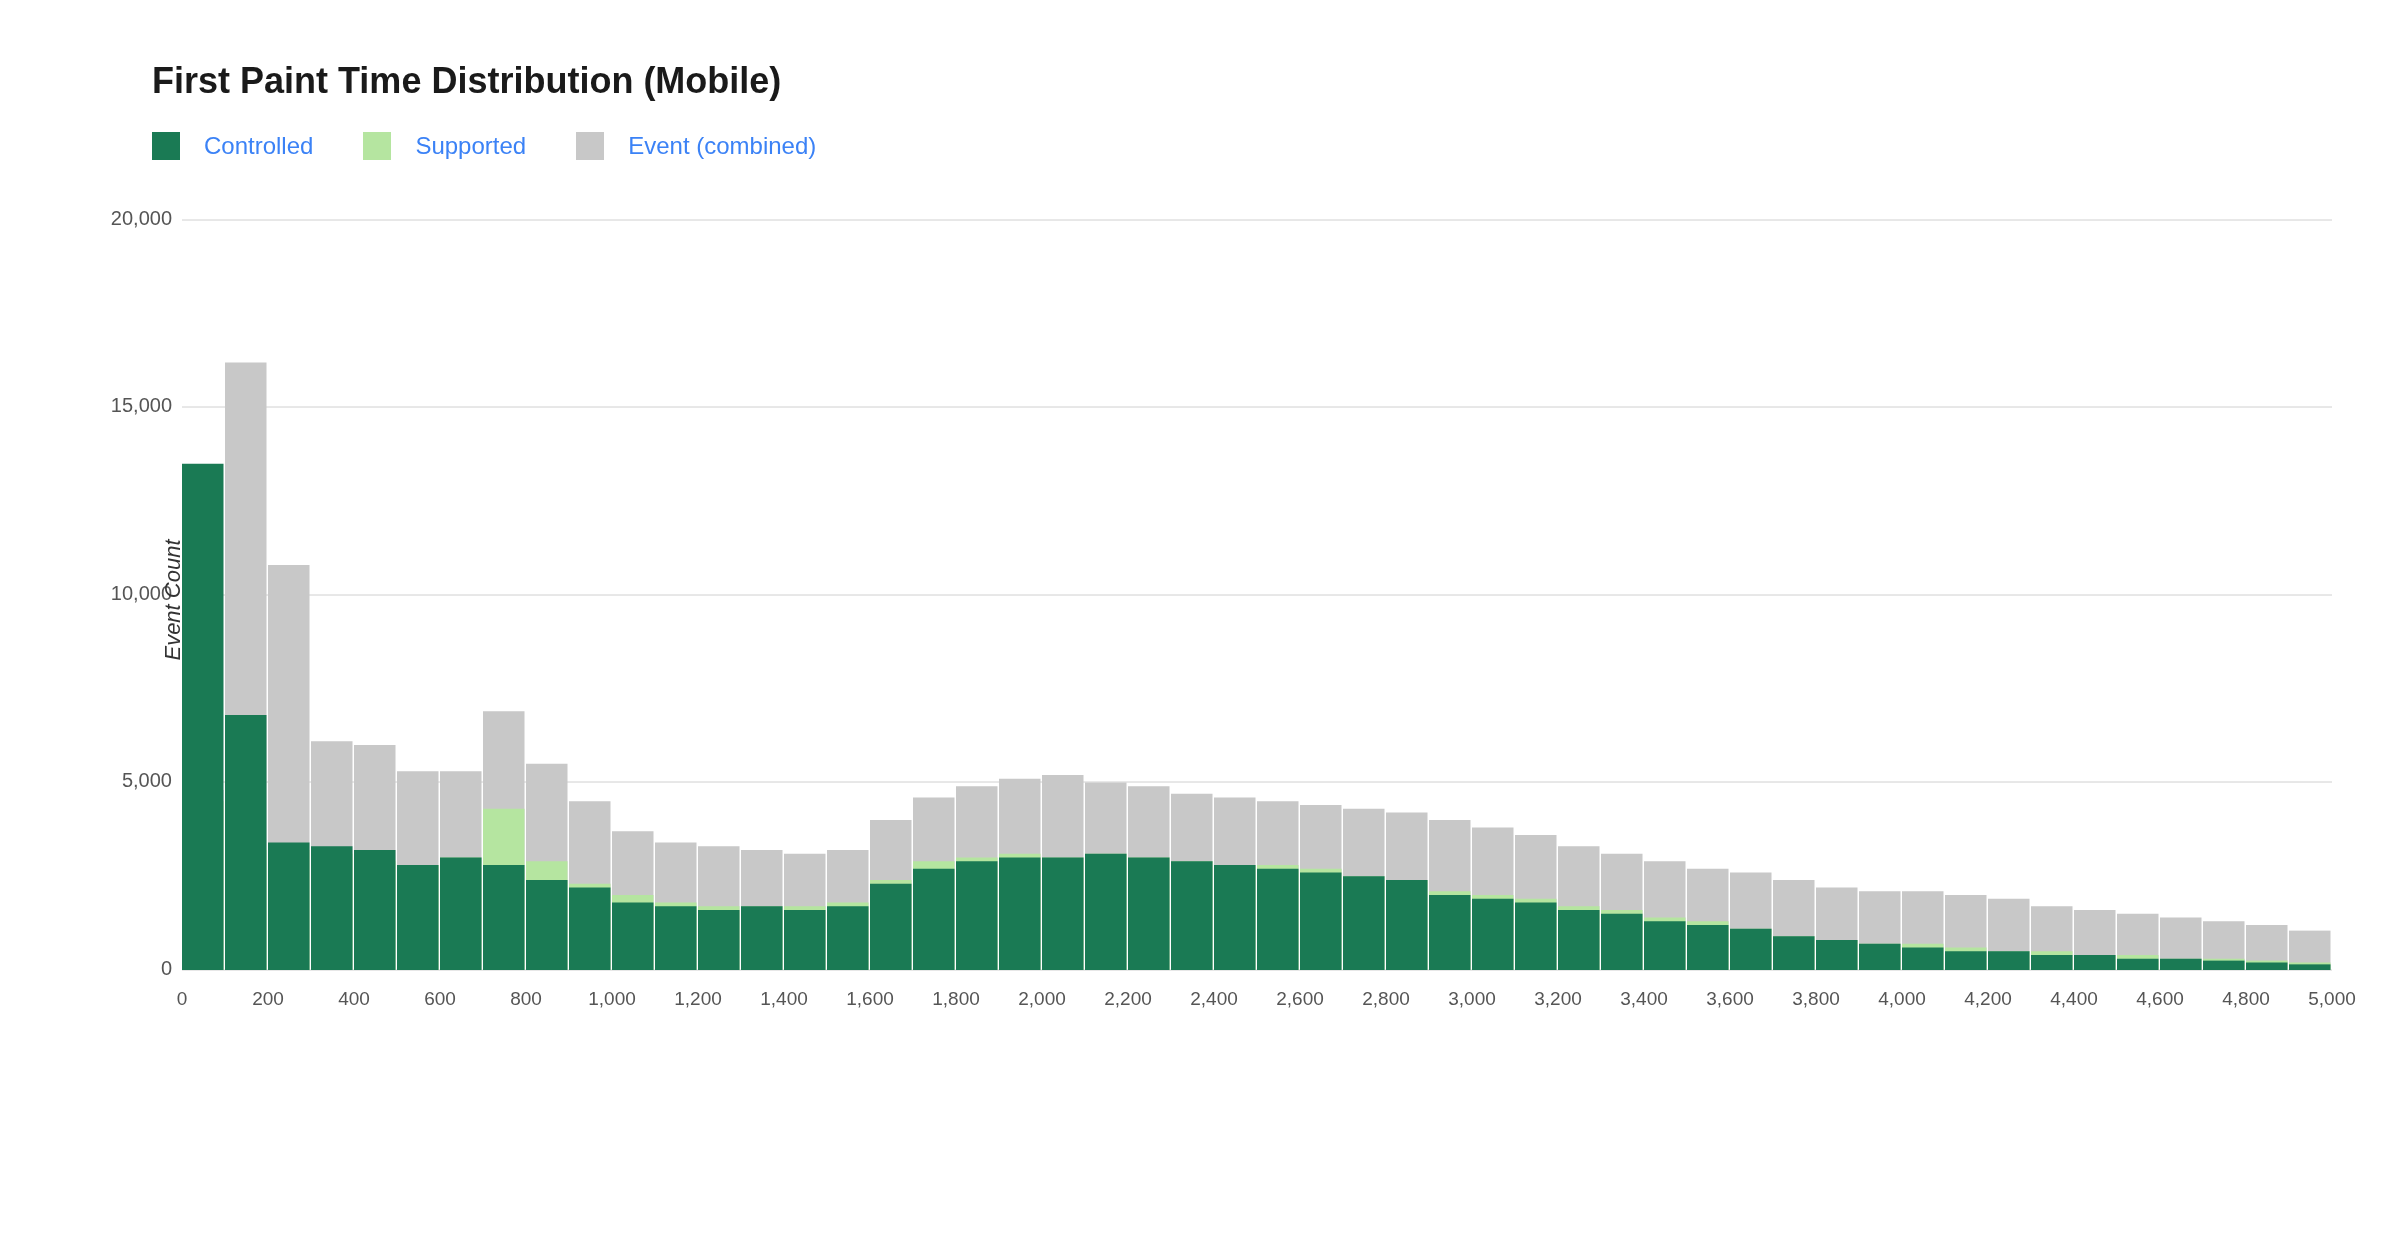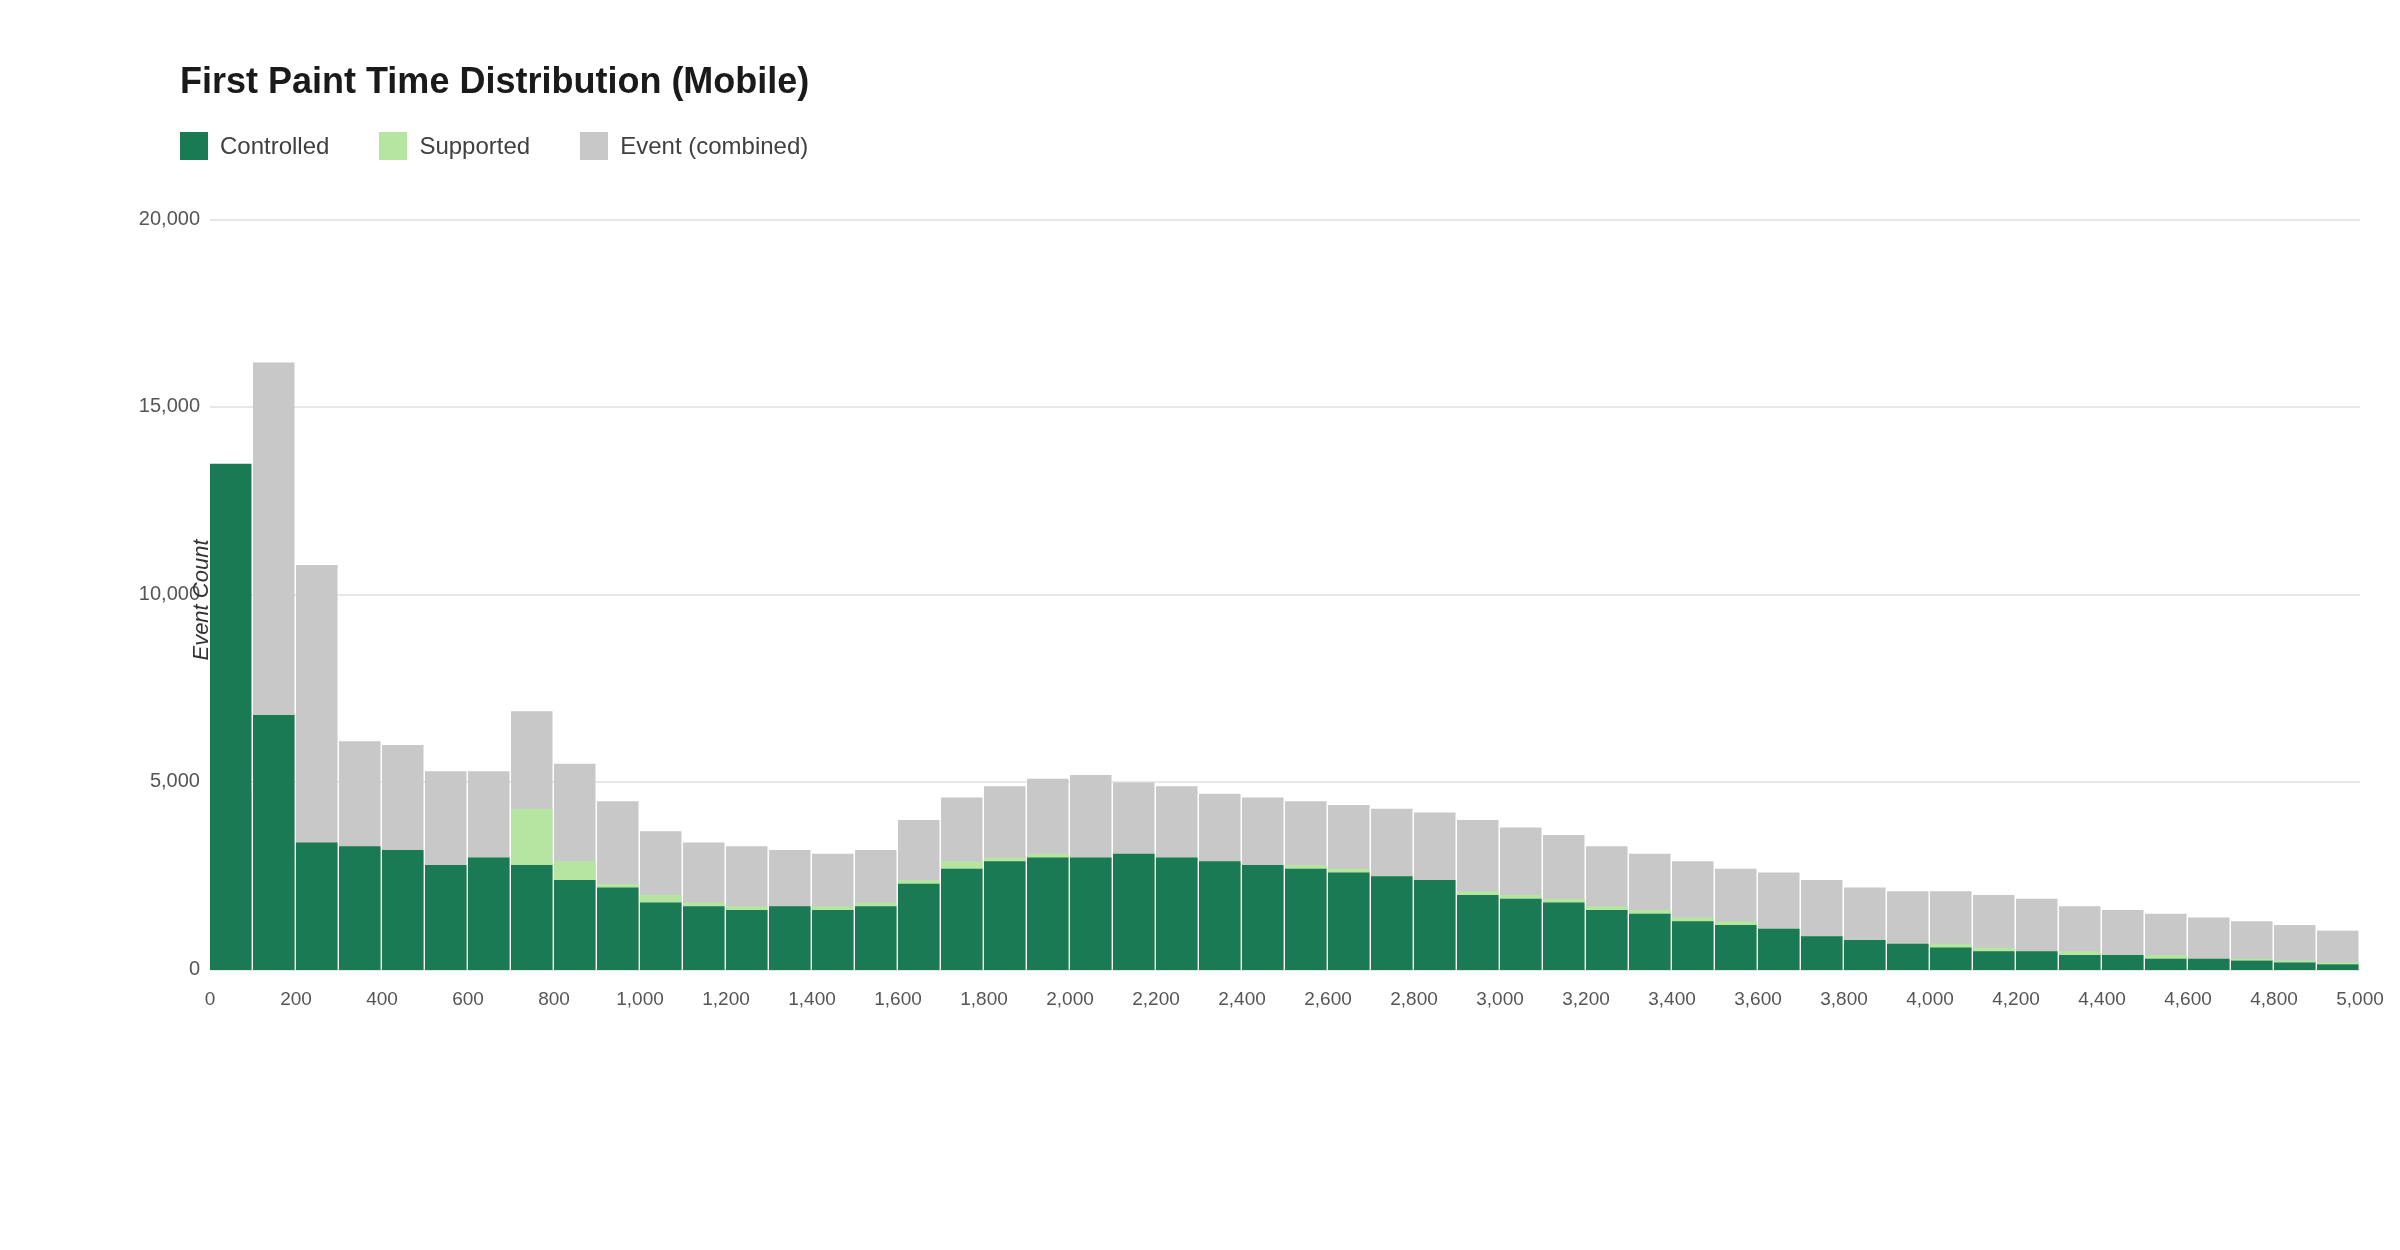--- a/index.html
+++ b/index.html
@@ -7,42 +7,42 @@
       background: #fff;
       font-family: -apple-system, BlinkMacSystemFont, 'Segoe UI', Arial, sans-serif;
       width: 2400px;
       height: 1250px;
       overflow: hidden;
     }
     .chart-container {
       position: relative;
       width: 2400px;
       height: 1250px;
-      padding: 60px 80px 120px 120px;
+      padding: 60px 80px 120px 92px;
     }
     .chart-title {
       font-size: 36px;
       font-weight: 700;
       color: #1a1a1a;
       margin-bottom: 30px;
       margin-left: 60px;
     }
     .legend {
       display: flex;
       align-items: center;
       gap: 50px;
       margin-bottom: 30px;
       margin-left: 60px;
     }
     .legend-item {
       display: flex;
       align-items: center;
-      gap: 12px;
+      gap: 24px;
       font-size: 24px;
-      color: #404040;
+      color: #3b82f6;
     }
     .legend-swatch {
       width: 28px;
       height: 28px;
     }
     .chart-inner {
       position: relative;
       margin-left: 90px;
     }
     .y-axis-label {

